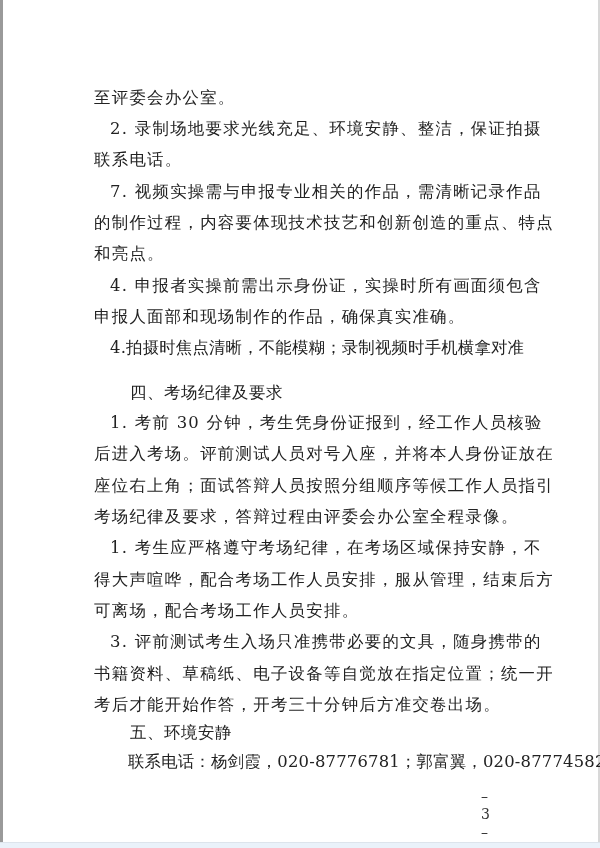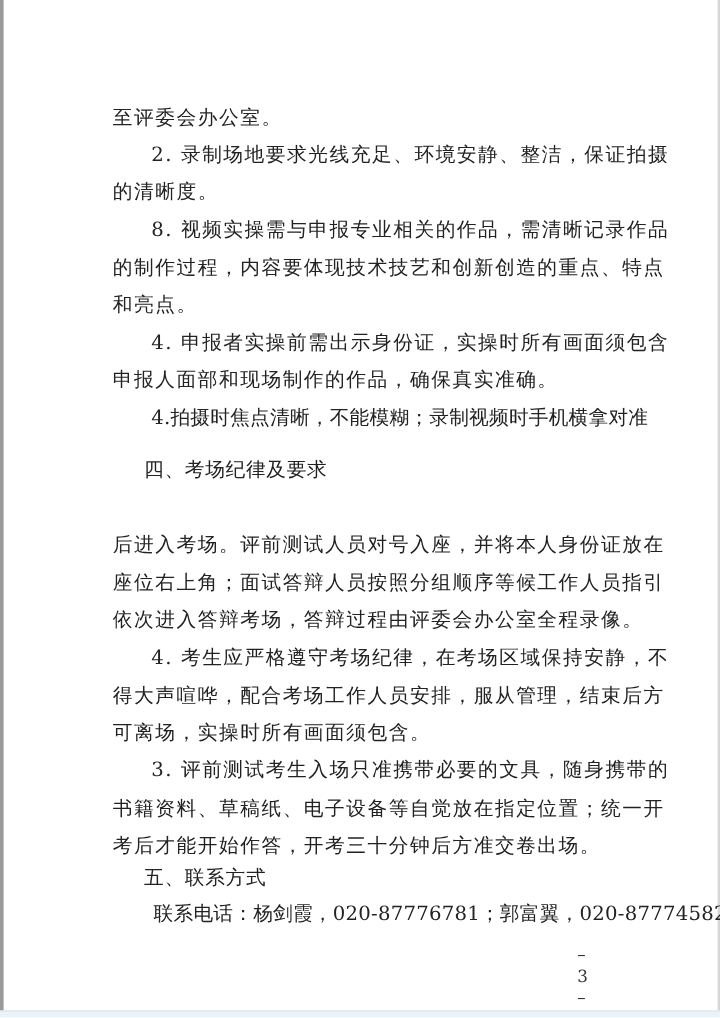--- a/index.html
+++ b/index.html
@@ -22,59 +22,60 @@
       background: #eaf2fa; border-top: 1px solid #dde4ec;
     }
     .page {
       position: absolute; left: 0; top: 0; width: 482px; height: 843px;
     }
     .line {
       position: absolute; left: 94px;
       font-size: 16.4px; line-height: 20px; height: 20px;
       white-space: nowrap; letter-spacing: 1.3px;
     }
-    .indent { left: 126px; }
+    .indent { left: 110px; }
     .heading {
       font-family: Liberation Sans, sans-serif;
-      font-weight: normal; left: 120px; letter-spacing: 0.6px;
+      font-weight: normal; left: 130px; letter-spacing: 0.6px;
     }
     .tight { letter-spacing: 0.2px; }
     .page-number {
       position: absolute; left: 481px; top: 787px;
       font-size: 14px; line-height: 18px; color: #333;
     }
   </style>
 </head>
 <body>
 
 <div class="left-edge"></div>
 <div class="right-edge"></div>
 
 <div class="page">
   <div class="line" style="top:88px">至评委会办公室。</div>
   <div class="line indent" style="top:119px">2. 录制场地要求光线充足、环境安静、整洁，保证拍摄</div>
-  <div class="line" style="top:150px">的清晰度。</div>
-  <div class="line indent" style="top:182px">8. 视频实操需与申报专业相关的作品，需清晰记录作品</div>
+  <div class="line" style="top:150px">联系电话。</div>
+  <div class="line indent" style="top:182px">7. 视频实操需与申报专业相关的作品，需清晰记录作品</div>
   <div class="line" style="top:213px">的制作过程，内容要体现技术技艺和创新创造的重点、特点</div>
   <div class="line" style="top:244px">和亮点。</div>
   <div class="line indent" style="top:276px">4. 申报者实操前需出示身份证，实操时所有画面须包含</div>
   <div class="line" style="top:307px">申报人面部和现场制作的作品，确保真实准确。</div>
   <div class="line indent tight" style="top:338px">4.拍摄时焦点清晰，不能模糊；录制视频时手机横拿对准</div>
 
   <div class="line heading" style="top:382px; top:382px;">四、考场纪律及要求</div>
 
+  <div class="line indent" style="top:413px">1. 考前 30 分钟，考生凭身份证报到，经工作人员核验</div>
   <div class="line" style="top:444px">后进入考场。评前测试人员对号入座，并将本人身份证放在</div>
   <div class="line" style="top:476px">座位右上角；面试答辩人员按照分组顺序等候工作人员指引</div>
-  <div class="line" style="top:507px">依次进入答辩考场，答辩过程由评委会办公室全程录像。</div>
-  <div class="line indent" style="top:538px">4. 考生应严格遵守考场纪律，在考场区域保持安静，不</div>
+  <div class="line" style="top:507px">考场纪律及要求，答辩过程由评委会办公室全程录像。</div>
+  <div class="line indent" style="top:538px">1. 考生应严格遵守考场纪律，在考场区域保持安静，不</div>
   <div class="line" style="top:570px">得大声喧哗，配合考场工作人员安排，服从管理，结束后方</div>
-  <div class="line" style="top:601px">可离场，实操时所有画面须包含。</div>
+  <div class="line" style="top:601px">可离场，配合考场工作人员安排。</div>
   <div class="line indent" style="top:632px">3. 评前测试考生入场只准携带必要的文具，随身携带的</div>
   <div class="line" style="top:695px">考后才能开始作答，开考三十分钟后方准交卷出场。</div>
   <div class="line" style="top:664px">书籍资料、草稿纸、电子设备等自觉放在指定位置；统一开</div>
 
-  <div class="line heading" style="top:722px">五、联系方式</div>
+  <div class="line heading" style="top:722px">五、环境安静</div>
   <div class="line indent tight" style="top:752px; left:128px;">联系电话：杨剑霞，020-87776781；郭富翼，020-87774582</div>
 
   <div class="page-number">– 3 –</div>
 </div>
 
 <div class="bottom-strip"></div>
 
 </body></html>

